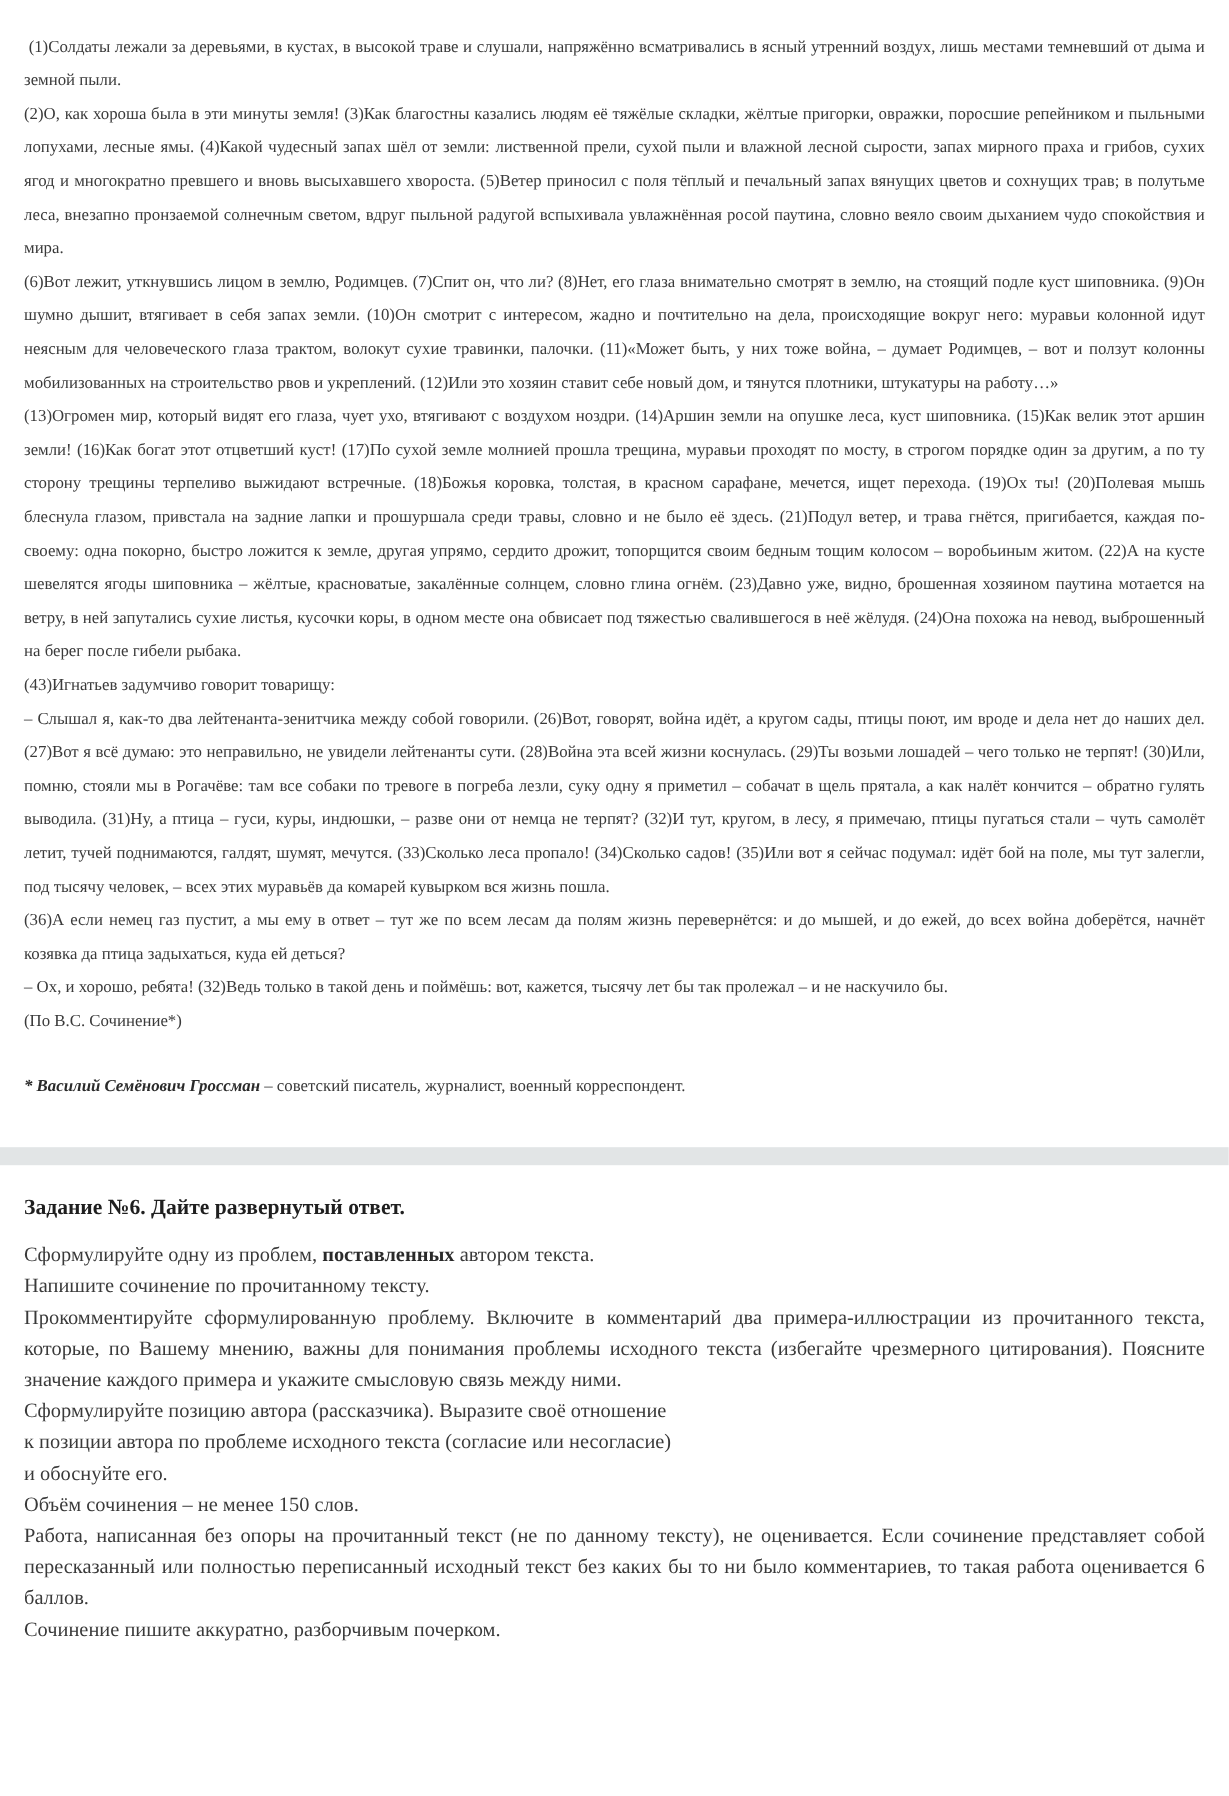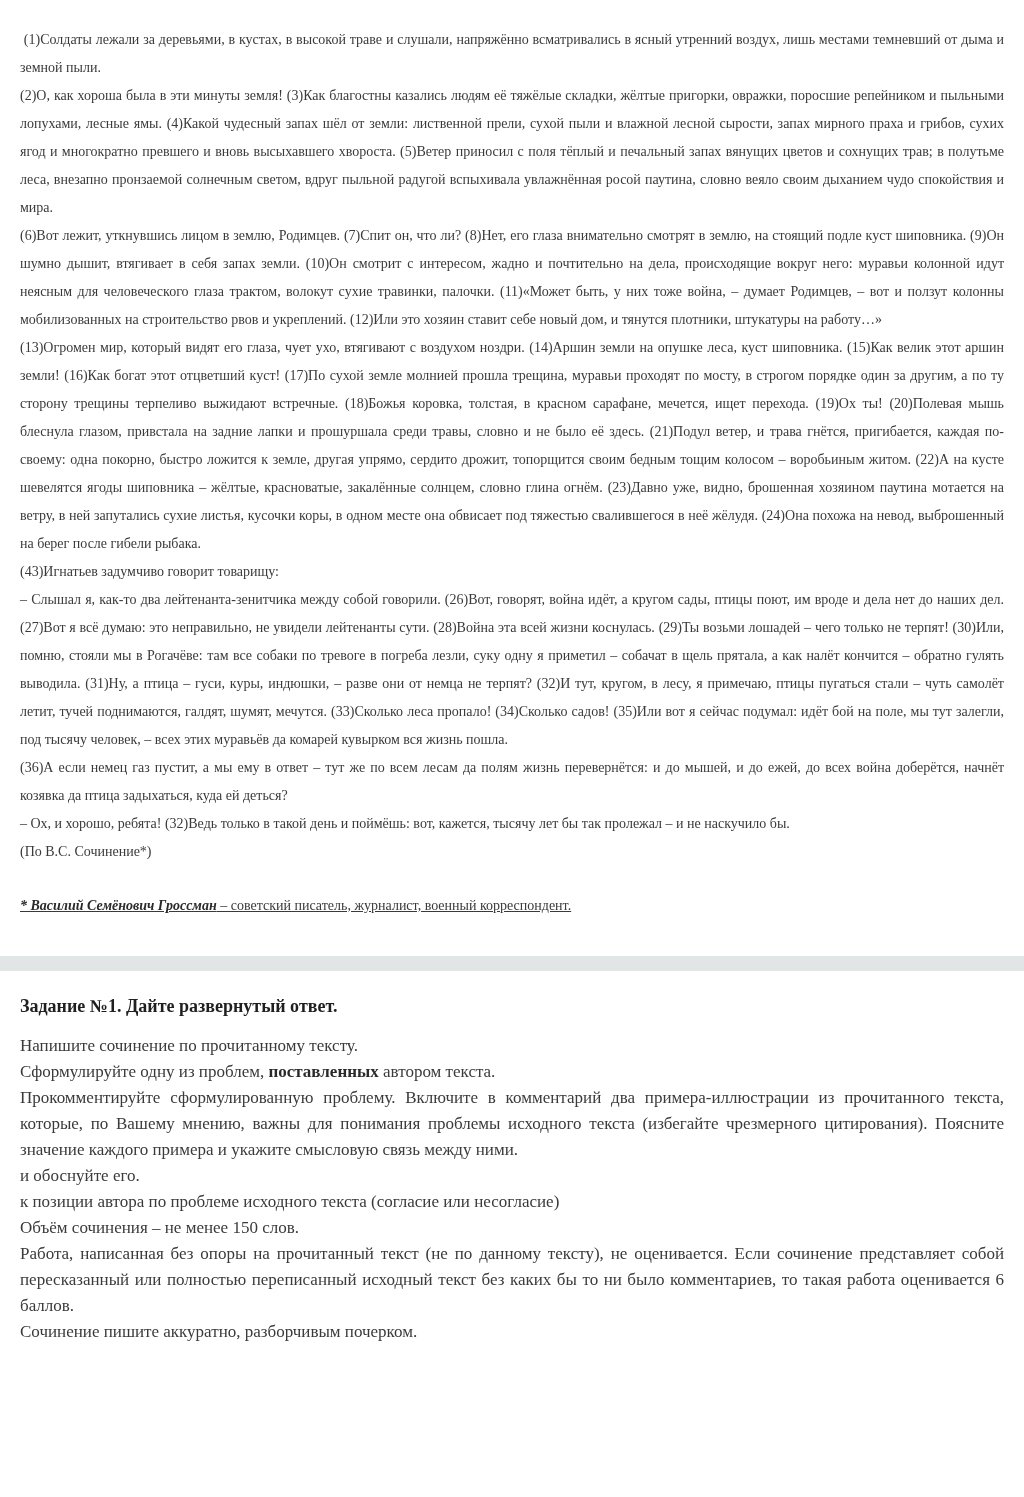--- a/index.html
+++ b/index.html
@@ -27,21 +27,20 @@
   }
   .passage p {
     margin: 0;
     font-size: 14px;
     line-height: 28px;
     text-align: justify;
   }
   .footnote {
     margin-top: 26px !important;
     text-align: right;
-    text-decoration: underline;
   }
   .footnote .author {
     font-weight: bold;
     font-style: italic;
     color: #2a2a2a;
   }
   .divider {
     height: 15px;
     background: #e2e5e6;
     margin: 36px -20px 0 -20px;
@@ -85,30 +84,31 @@
     <p>(36)А если немец газ пустит, а мы ему в ответ – тут же по всем лесам да полям жизнь перевернётся: и до мышей, и до ежей, до всех война доберётся, начнёт козявка да птица задыхаться, куда ей деться?</p>
     <p>– Ох, и хорошо, ребята! (32)Ведь только в такой день и поймёшь: вот, кажется, тысячу лет бы так пролежал – и не наскучило бы.</p>
     <p>(По В.С. Сочинение*)</p>
 
     <p class="footnote"><span class="author">* Василий Семёнович Гроссман</span><span> – советский писатель, журналист, военный корреспондент.</span></p>
   </div>
 
   <div class="divider"></div>
 
   <div class="task">
-    <h2 class="task-title">Задание №1. Дайте развернутый ответ.</h2>
+    <h2 class="task-title">Задание №6. Дайте развернутый ответ.</h2>
+
+    <p><span>Сформулируйте одну из проблем, </span><span class="bold-word">поставленных</span><span> автором текста.</span></p>
 
     <p>Напишите сочинение по прочитанному тексту.</p>
 
-    <p><span>Сформулируйте одну из проблем, </span><span class="bold-word">поставленных</span><span> автором текста.</span></p>
-
     <p class="just">Прокомментируйте сформулированную проблему. Включите в комментарий два примера-иллюстрации из прочитанного текста, которые, по Вашему мнению, важны для понимания проблемы исходного текста (избегайте чрезмерного цитирования). Поясните значение каждого примера и укажите смысловую связь между ними.</p>
 
+    <p>Сформулируйте позицию автора (рассказчика). Выразите своё отношение</p>
+    <p>к позиции автора по проблеме исходного текста (согласие или несогласие)</p>
     <p>и обоснуйте его.</p>
-    <p>к позиции автора по проблеме исходного текста (согласие или несогласие)</p>
 
     <p>Объём сочинения –  не менее 150 слов.</p>
 
     <p class="just">Работа, написанная без опоры на прочитанный текст (не по данному тексту), не оценивается. Если сочинение представляет собой пересказанный или полностью переписанный исходный текст без каких бы то ни было комментариев, то такая работа оценивается 6 баллов.</p>
 
     <p>Сочинение пишите аккуратно, разборчивым почерком.</p>
   </div>
 
 </div>
 

